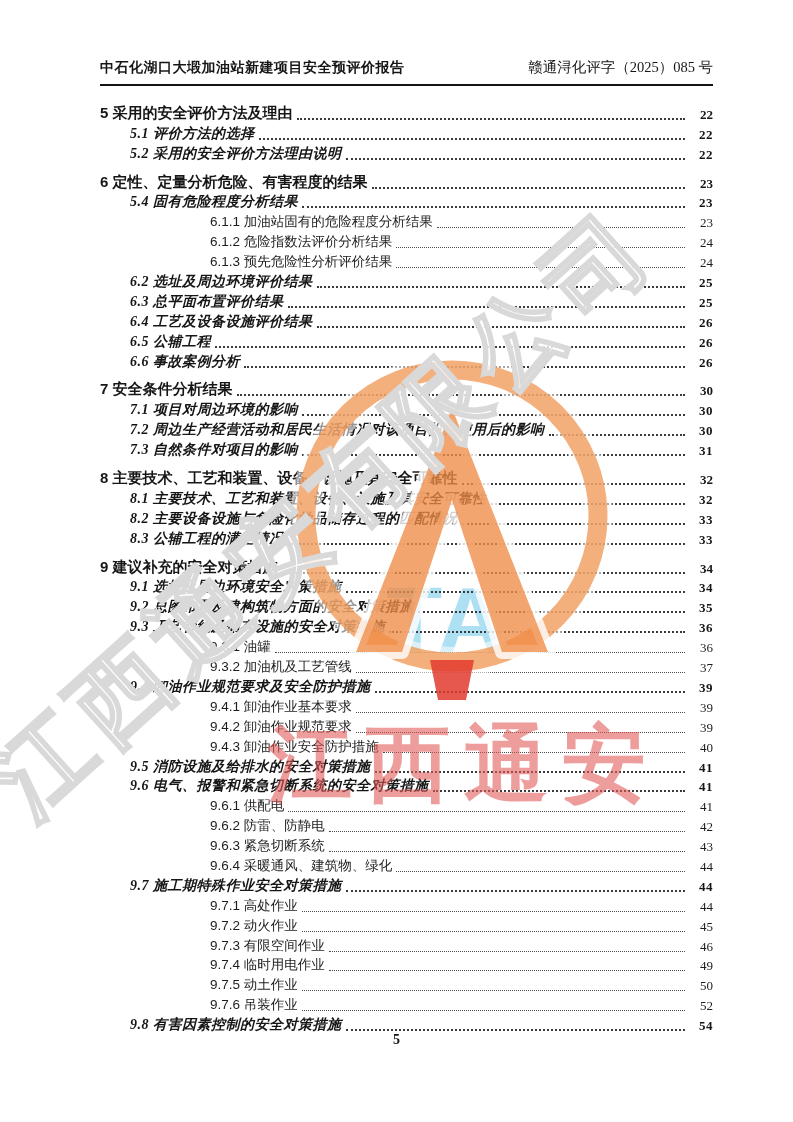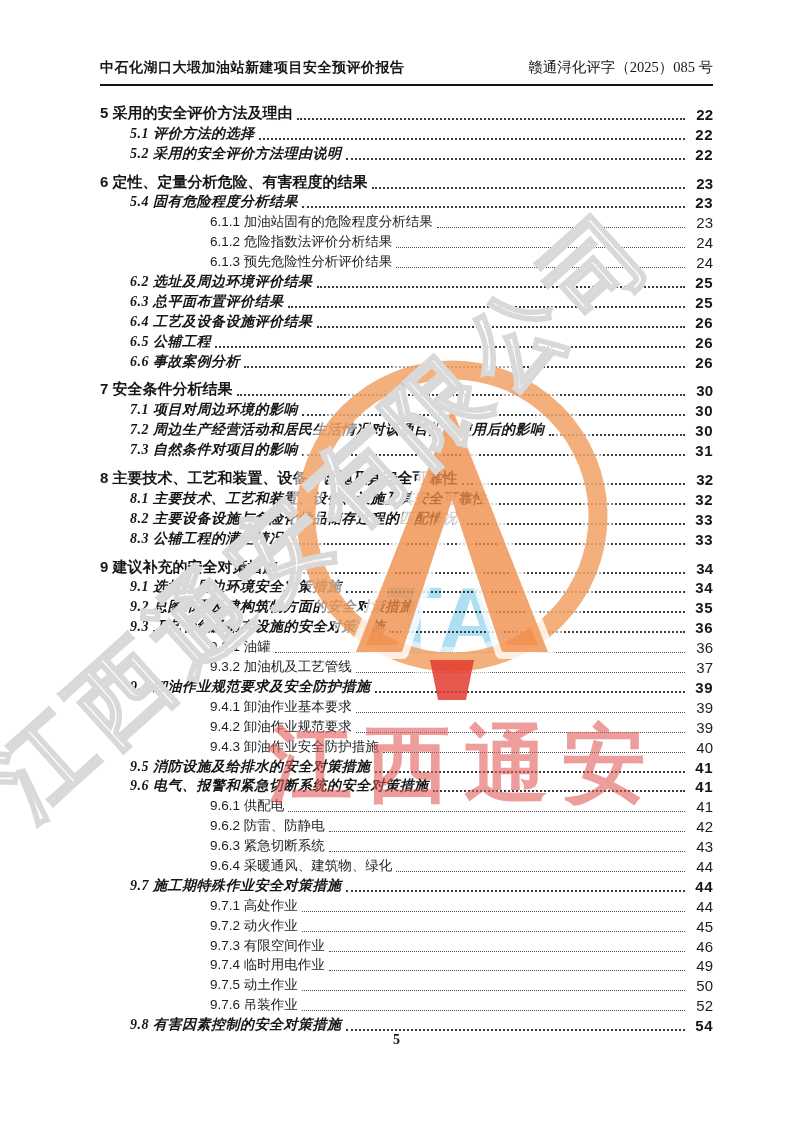--- a/index.html
+++ b/index.html
@@ -24,22 +24,22 @@
   .toc-row.l1{margin-top:9px;font-size:15px;font-weight:700;}
   .toc-row.l2{
     margin-left:30px;font-size:14px;font-weight:700;font-style:italic;
     font-family:"Liberation Serif",serif;letter-spacing:.5px;
   }
   .toc-row.l3{margin-left:110px;font-size:13.5px;font-weight:400;color:#1d1d1d;}
   .toc-title{white-space:nowrap;}
   .toc-leader{flex:1;min-width:12px;border-bottom:2px dotted #3a3a3a;margin:0 2px 3px 4px;}
   .toc-row.l3 .toc-leader{border-bottom:1.6px dotted #4a4a4a;margin-bottom:3px;}
   .toc-page{
-    min-width:26px;text-align:right;font-family:Liberation Sans, sans-serif;
-    font-size:15px;font-style:normal;
+    min-width:26px;text-align:right;font-family:Liberation Serif, serif;
+    font-size:13px;font-style:normal;
   }
   .toc-row.l1 .toc-page,.toc-row.l2 .toc-page{font-weight:700;}
   .toc-row.l3 .toc-page{font-weight:400;}
   
   .footer{
     position:absolute;left:0;right:0;top:1032px;text-align:center;z-index:2;
     font-family:"Liberation Serif",serif;font-size:14px;font-weight:700;
   }
   
   .wm{position:absolute;pointer-events:none;}

